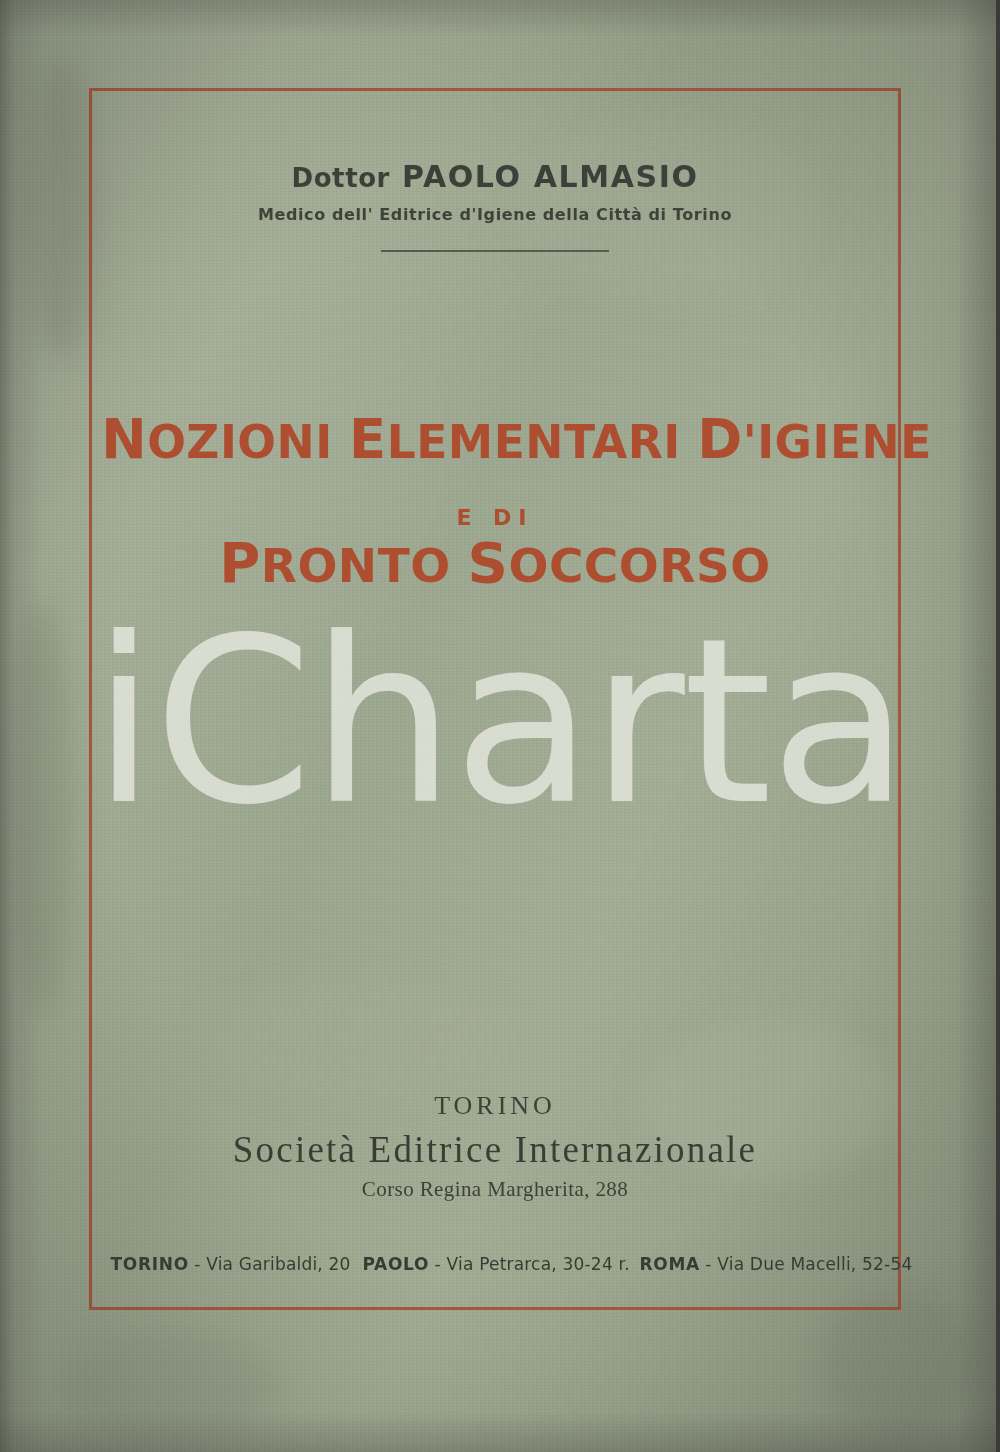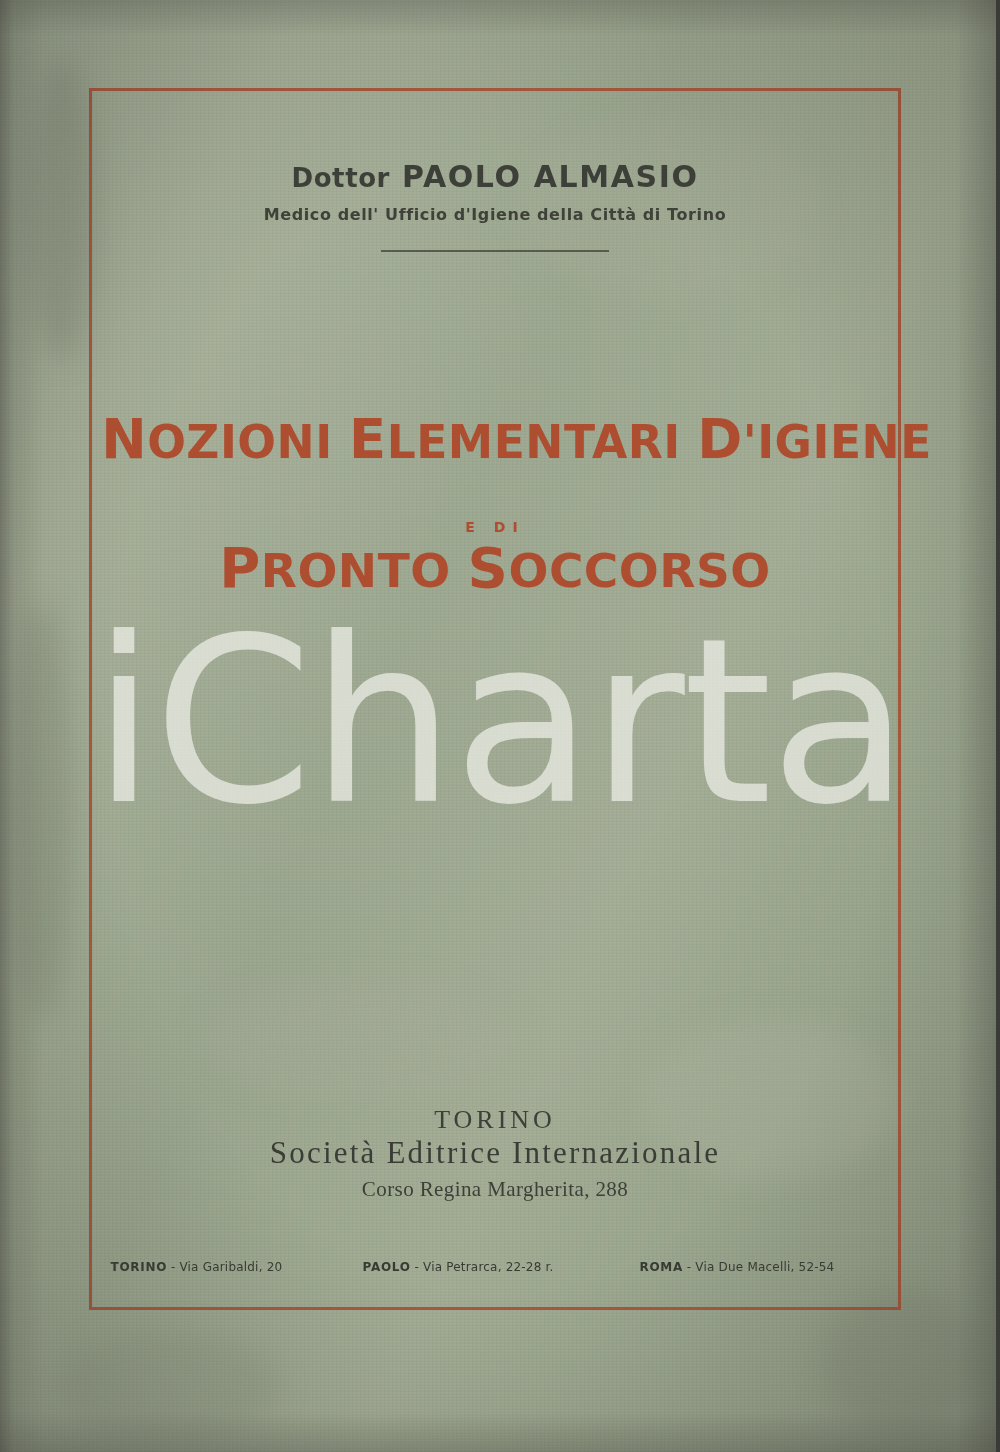--- a/index.html
+++ b/index.html
@@ -129,24 +129,24 @@
     font-family: "DejaVu Sans", sans-serif;
     font-weight: bold;
     font-size: 47px;
     letter-spacing: 0.5px;
     color: #ad4e30;
     white-space: nowrap;
     transform: scaleX(0.97);
   }
   #main-title .cap { font-size: 56px; }
   #title-conj {
-    margin-top: 48px;
-    font-family: "DejaVu Sans", sans-serif;
-    font-weight: bold;
-    font-size: 14px;
+    margin-top: 34px;
+    font-family: "DejaVu Sans", sans-serif;
+    font-weight: bold;
+    font-size: 22px;
     letter-spacing: 7px;
     color: #ad4e30;
   }
   #subtitle {
     font-family: "DejaVu Sans", sans-serif;
     font-weight: bold;
     font-size: 47px;
     letter-spacing: 0.5px;
     color: #ad4e30;
   }
@@ -161,23 +161,23 @@
     text-align: center;
     color: #3d4038;
   }
   #pub-city {
     font-family: "Liberation Serif", serif;
     font-size: 26px;
     letter-spacing: 4px;
     color: #3d4038;
   }
   #pub-name {
-    margin-top: 0;
+    margin-top: 7px;
     font-family: "Liberation Serif", serif;
-    font-size: 31px;
+    font-size: 37px;
     letter-spacing: 2.2px;
     color: #3a3d35;
   }
   #pub-address {
     margin-top: 6px;
     font-family: "Liberation Serif", serif;
     font-size: 21px;
     letter-spacing: 0.4px;
     color: #3d4038;
   }
@@ -191,21 +191,21 @@
     display: flex;
     flex-direction: column;
     align-items: center;
     gap: 5px;
   }
   .branch-row {
     display: flex;
     justify-content: flex-start;
     gap: 0px;
     font-family: "DejaVu Sans", sans-serif;
-    font-size: 12px;
+    font-size: 17px;
     color: #383b33;
     white-space: nowrap;
   }
   .branch-cell {
     display: inline-block;
   }
   .branch-cell.c1 { width: 252px; text-align: left; padding-left: 22px; }
   .branch-cell.c2 { width: 265px; text-align: left; }
   .branch-cell.c3 { width: 262px; text-align: left; margin-left: 12px; }
   .branch-city {
@@ -255,21 +255,21 @@
 
   <div id="frame"></div>
 
   <div class="content">
 
     <div id="author-block">
       <div id="author-name">
         <span class="small">Dottor</span>
         <span>PAOLO ALMASIO</span>
       </div>
-      <div id="author-role">Medico dell' Ufficio d'Igiene della Città di Torino</div>
+      <div id="author-role">Medico dell' Editrice d'Igiene della Città di Torino</div>
       <div id="author-rule"></div>
     </div>
 
     <div id="title-block">
       <div id="main-title"><span class="cap">N</span>OZIONI <span class="cap">E</span>LEMENTARI <span class="cap">D</span>'IGIENE</div>
       <div id="title-conj">E DI</div>
       <div id="subtitle"><span class="cap">P</span>RONTO <span class="cap">S</span>OCCORSO</div>
     </div>
 
     <div id="publisher-block">
@@ -279,21 +279,21 @@
     </div>
 
     <div id="branches">
       <div class="branch-row">
         <span class="branch-cell c1">
           <span class="branch-city">TORINO</span>
           <span class="branch-addr">- Via Garibaldi, 20</span>
         </span>
         <span class="branch-cell c2">
           <span class="branch-city">PAOLO</span>
-          <span class="branch-addr">- Via Petrarca, 22-28 r.</span>
+          <span class="branch-addr">- Via Petrarca, 30-24 r.</span>
         </span>
         <span class="branch-cell c3">
           <span class="branch-city">ROMA</span>
           <span class="branch-addr">- Via Due Macelli, 52-54</span>
         </span>
       </div>
     </div>
 
   </div>
 

